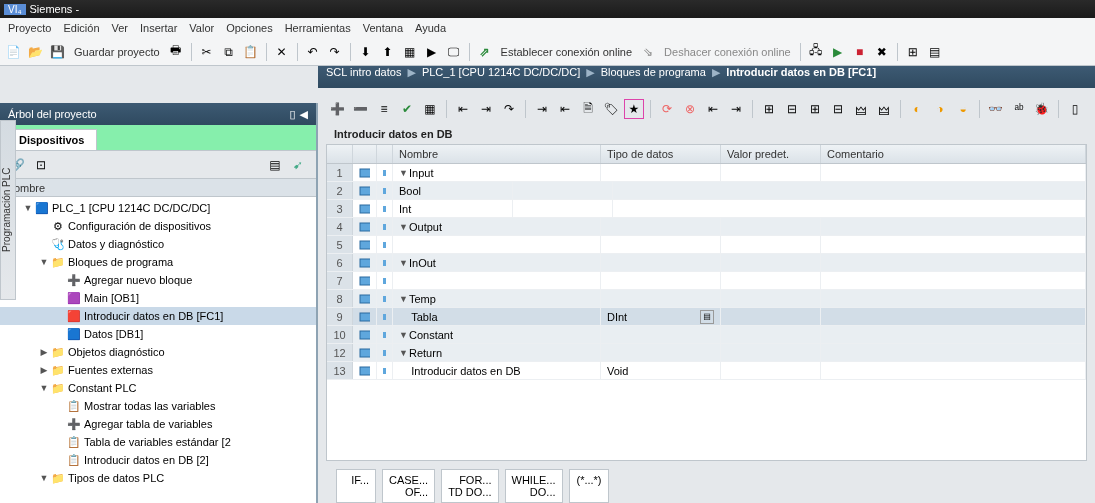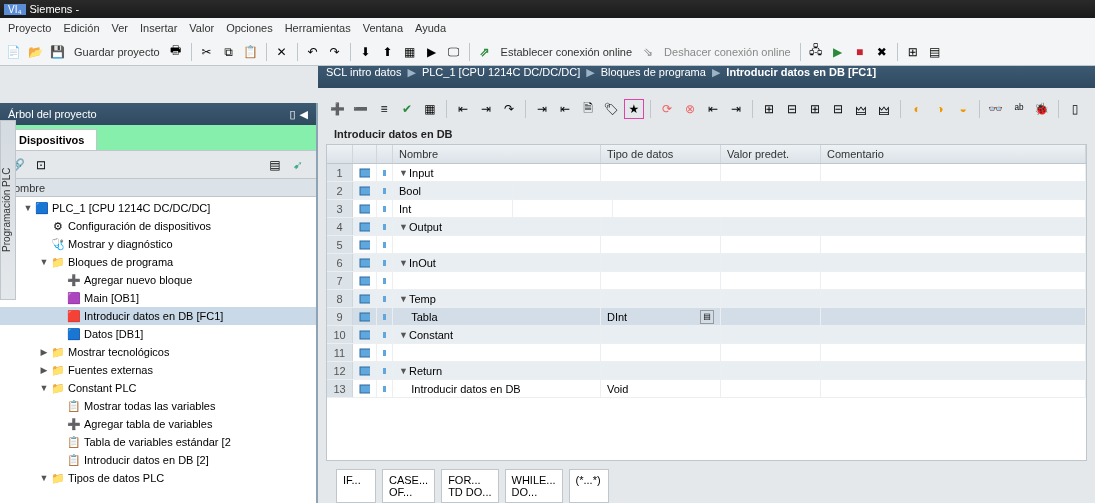--- a/index.html
+++ b/index.html
@@ -46,21 +46,21 @@
 .grow{display:flex;border-bottom:1px solid #eceff2;height:18px;align-items:center;}
 .grow.shade{background:#e9eef2;}
 .grow.sel{background:#d2dde7;}
 .gc{border-right:1px solid #eceff2;padding:0 6px;display:flex;align-items:center;height:100%;font-size:11px;}
 .rownum{background:#dbe2e8;justify-content:center;border-right:1px solid #cfd6dc;color:#555;}
 .paramcell .tw2{display:inline-block;width:10px;font-size:9px;color:#555;}
 .paramcell.section{font-weight:normal;}
 .add{color:#888;}
 .dtpick{width:14px;height:14px;border:1px solid #999;display:inline-flex;align-items:center;justify-content:center;font-size:8px;margin-left:auto;}
 .bottombtns{display:flex;gap:6px;padding:8px 0 0 10px;}
-.bb{border:1px solid #bfc6cc;background:#fff;padding:4px 6px;font-size:10px;text-align:left;line-height:1.1;min-width:40px;cursor:pointer;}
+.bb{border:1px solid #bfc6cc;background:#fff;padding:4px 6px;font-size:10px;text-align:right;line-height:1.1;min-width:40px;cursor:pointer;}
 svg{display:block;}
 .hideh{width:26px;}
 </style>
 </head>
 <body>
 
 <div class="titlebar">
   <span class="vl">VI₄</span>
   <span>Siemens</span>
   <span>&nbsp;-&nbsp;</span>
@@ -149,21 +149,21 @@
             <span class="lbl">PLC_1 [CPU 1214C DC/DC/DC]</span>
           </div>
           <div class="node" style="padding-left: 38px;">
             <span class="tw"></span>
             <span class="ic">⚙</span>
             <span class="lbl">Configuración de dispositivos</span>
           </div>
           <div class="node" style="padding-left: 38px;">
             <span class="tw"></span>
             <span class="ic">🩺</span>
-            <span class="lbl">Mostrar y diagnóstico</span>
+            <span class="lbl">Datos y diagnóstico</span>
           </div>
           <div class="node" style="padding-left: 38px;">
             <span class="tw">▼</span>
             <span class="ic">📁</span>
             <span class="lbl">Bloques de programa</span>
           </div>
           <div class="node" style="padding-left: 54px;">
             <span class="tw"></span>
             <span class="ic">➕</span>
             <span class="lbl">Agregar nuevo bloque</span>
@@ -179,21 +179,21 @@
             <span class="lbl">Introducir datos en DB [FC1]</span>
           </div>
           <div class="node" style="padding-left: 54px;">
             <span class="tw"></span>
             <span class="ic">🟦</span>
             <span class="lbl">Datos [DB1]</span>
           </div>
           <div class="node" style="padding-left: 38px;">
             <span class="tw">▶</span>
             <span class="ic">📁</span>
-            <span class="lbl">Mostrar tecnológicos</span>
+            <span class="lbl">Objetos diagnóstico</span>
           </div>
           <div class="node" style="padding-left: 38px;">
             <span class="tw">▶</span>
             <span class="ic">📁</span>
             <span class="lbl">Fuentes externas</span>
           </div>
           <div class="node" style="padding-left: 38px;">
             <span class="tw">▼</span>
             <span class="ic">📁</span>
             <span class="lbl">Constant PLC</span>
@@ -445,35 +445,20 @@
                 <span style="width:6px;height:6px;background:#5fa7dd;display:inline-block"></span>
               </div>
               <div class="gc gc2 paramcell section">
                 <span class="tw2">▼</span>
                 <span class="">Constant</span>
               </div>
               <div class="gc gc3"></div>
               <div class="gc gc4"></div>
               <div class="gc gc5"></div>
             </div>
-            <div class="grow">
-              <div class="gc rownum hideh">11</div>
-              <div class="gc gc1b">
-                <svg width="16" height="10">
-                  <rect x="1" y="1" width="14" height="8" fill="#5fa7dd" stroke="#2a6aa0"></rect>
-                </svg>
-              </div>
-              <div class="gc gc1c">
-                <span style="width:6px;height:6px;background:#5fa7dd;display:inline-block"></span>
-              </div>
-              <div class="gc gc2 paramcell ">&nbsp;&nbsp;&nbsp;&nbsp;<span class="add"><agregar></agregar></span></div>
-              <div class="gc gc3"></div>
-              <div class="gc gc4"></div>
-              <div class="gc gc5"></div>
-            </div>
             <div class="grow shade">
               <div class="gc rownum hideh">12</div>
               <div class="gc gc1b">
                 <svg width="16" height="10">
                   <rect x="1" y="1" width="14" height="8" fill="#5fa7dd" stroke="#2a6aa0"></rect>
                 </svg>
               </div>
               <div class="gc gc1c">
                 <span style="width:6px;height:6px;background:#5fa7dd;display:inline-block"></span>
               </div>

